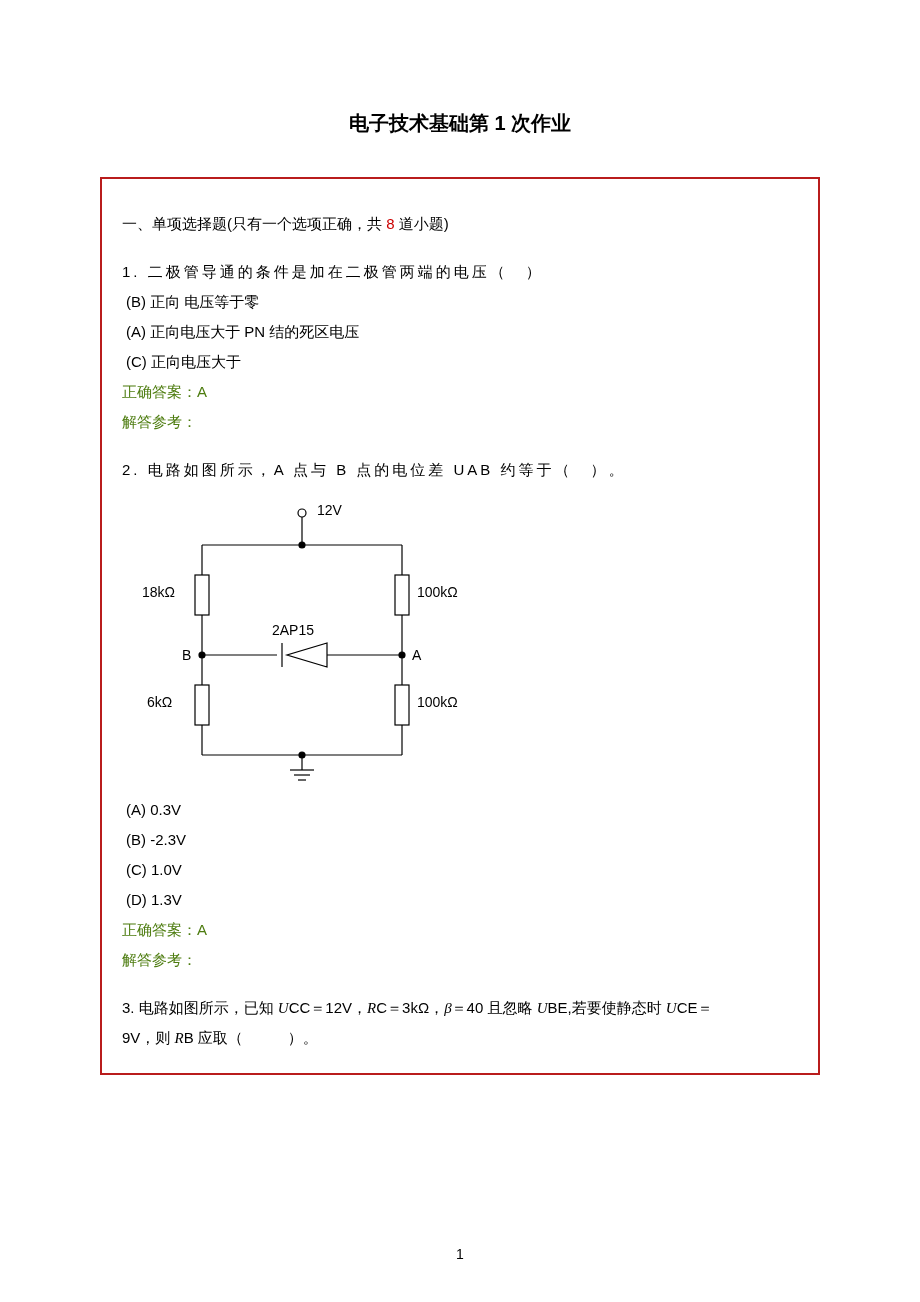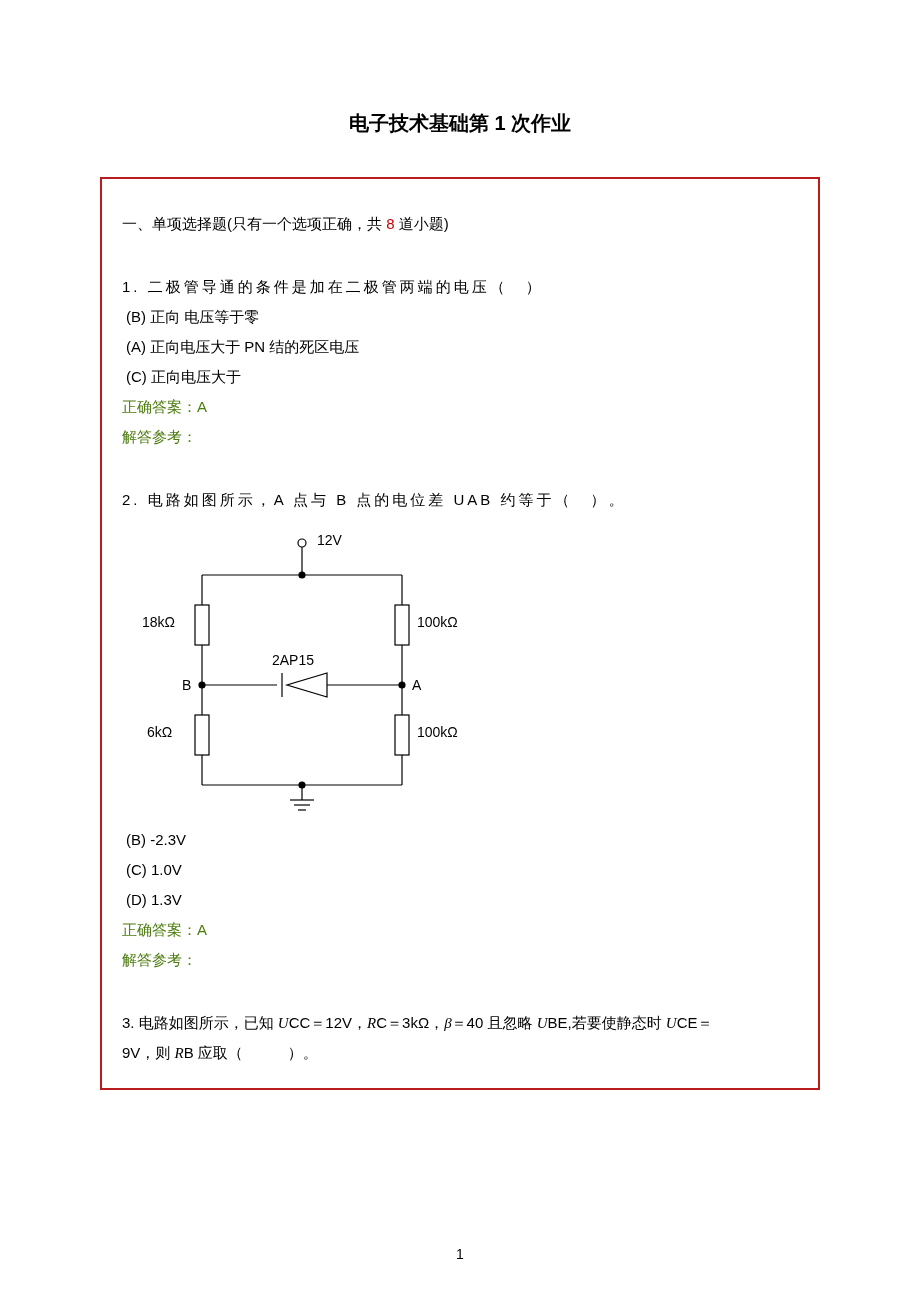--- a/index.html
+++ b/index.html
@@ -27,21 +27,21 @@
     border: 2px solid #b91c1c;
     padding: 30px 20px 20px 20px;
     box-sizing: border-box;
     font-size: 15px;
     line-height: 2.0;
   }
   .section-heading {
     margin-bottom: 10px;
   }
   .red-num { color: #cc0000; }
-  .question { margin-top: 33px; }
+  .question { margin-top: 18px; }
   .q-text { letter-spacing: 3px; }
   .q-text-normal { letter-spacing: 0; }
   .option { margin-left: 4px; letter-spacing: 0; }
   .answer { color: #4d7c0f; }
   .italic { font-style: italic; font-family: "Times New Roman", serif; }
   .circuit-svg { display: block; margin: 10px 0 10px 0; }
   .page-num {
     position: absolute;
     bottom: 40px;
     width: 720px;
@@ -120,20 +120,21 @@
           <text x="20" y="102">18kΩ</text>
           <text x="295" y="102">100kΩ</text>
           <text x="150" y="140">2AP15</text>
           <text x="60" y="165">B</text>
           <text x="290" y="165">A</text>
           <text x="25" y="212">6kΩ</text>
           <text x="295" y="212">100kΩ</text>
         </g>
       </svg>
 
+      <div class="option">(A) 0.3V</div>
       <div class="option">(B) -2.3V</div>
       <div class="option">(C) 1.0V</div>
       <div class="option">(D) 1.3V</div>
       <div class="answer">正确答案：A</div>
       <div class="answer">解答参考：</div>
     </div>
 
     <div class="question q-text-normal">
       <span>3.  电路如图所示，已知 </span><span class="italic">U</span><span>CC＝12V，</span><span class="italic">R</span><span>C＝3kΩ，</span><span class="italic">β</span><span>＝40 且忽略 </span><span class="italic">U</span><span>BE,若要使静态时 </span><span class="italic">U</span><span>CE＝</span>
       <br>

